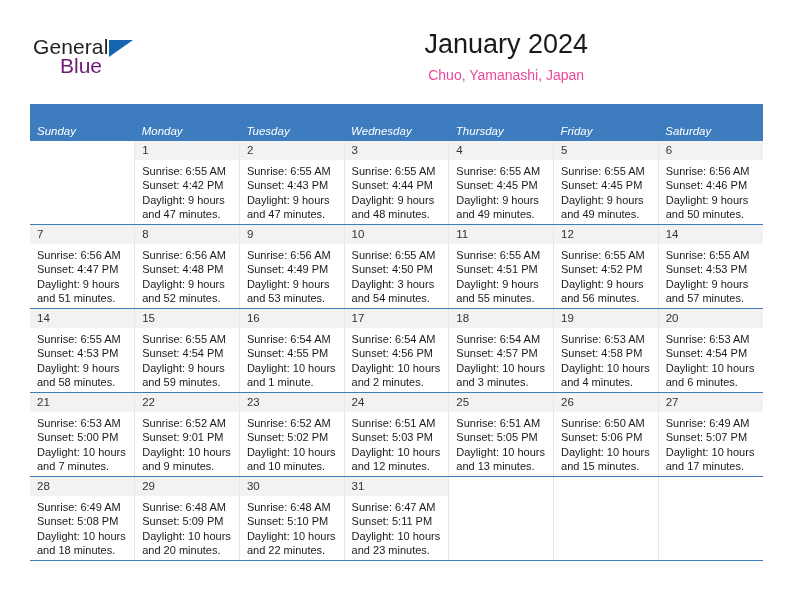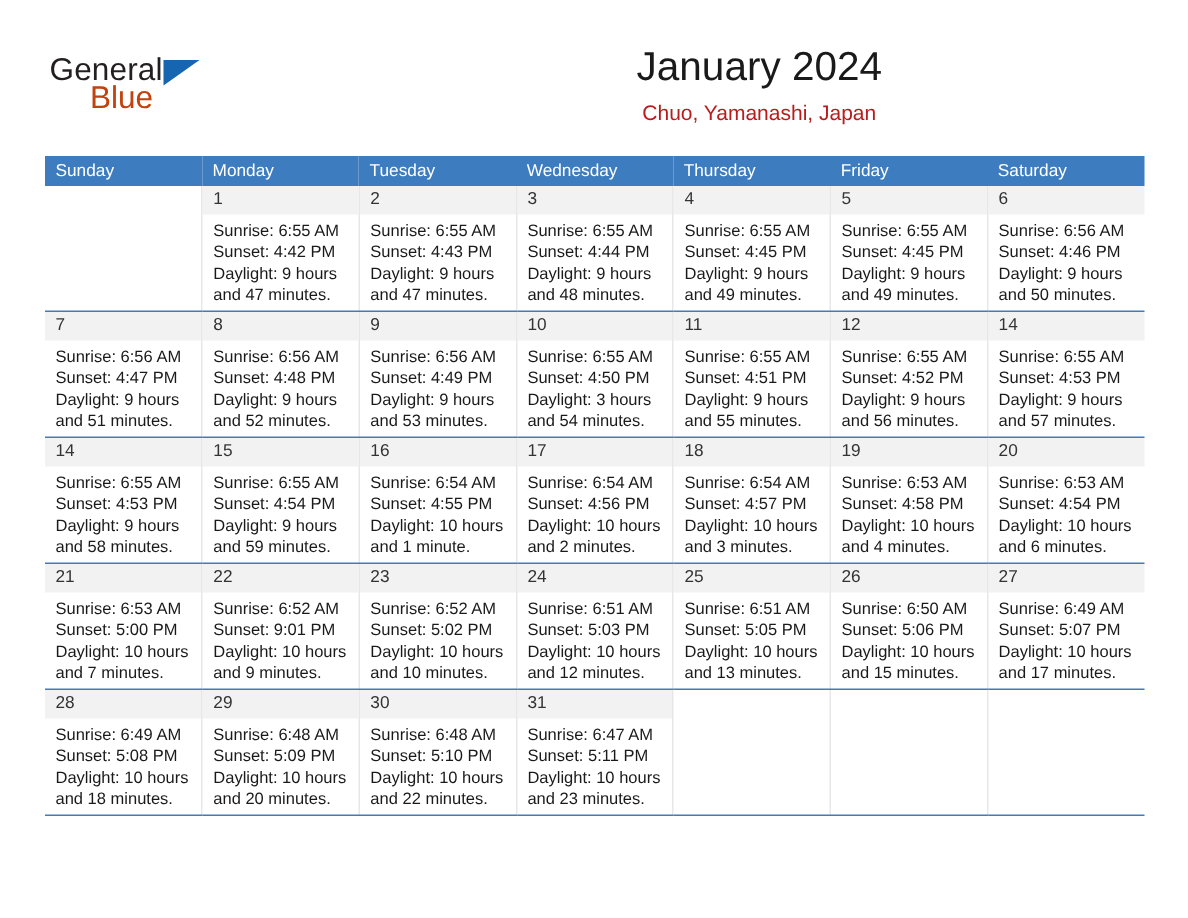--- a/index.html
+++ b/index.html
@@ -53,40 +53,40 @@
     width: 0;
     height: 0;
     border-left: 24px solid #1565b0;
     border-bottom: 17px solid transparent;
   }
   .brand-blue {
     position: absolute;
     left: 27px;
     top: 19px;
     font-size: 21px;
-    color: #c2410c;
+    color: #701a75;
     line-height: 22px;
   }
 
   .title-block {
     position: absolute;
     right: 40px;
     top: 28px;
     text-align: center;
   }
   .cal-title {
     font-size: 27px;
     color: #1a1a1a;
     line-height: 32px;
     white-space: nowrap;
   }
   .cal-subtitle {
     margin-top: 7px;
     font-size: 14px;
-    color: #b91c1c;
+    color: #ec4899;
     line-height: 17px;
     white-space: nowrap;
   }
 
   
   .calendar {
     position: absolute;
     left: 30px;
     top: 104px;
     width: 733px;
@@ -97,23 +97,24 @@
     width: 733px;
   }
   table.cal col { width: 104.71px; }
 
   thead th {
     background: #3d7cbf;
     color: #ffffff;
     font-size: 11.5px;
     font-weight: normal;
     text-align: left;
-    padding: 3px 0 4px 7px;
+    padding: 20px 0 4px 7px;
     height: 13px;
     border: none;
+    font-style: italic;
   }
 
   tbody td {
     vertical-align: top;
     border-right: 1px solid #e7e7e7;
     border-bottom: 1px solid #3d7cbf;
     height: 83px;
     padding: 0;
     background: #ffffff;
   }

